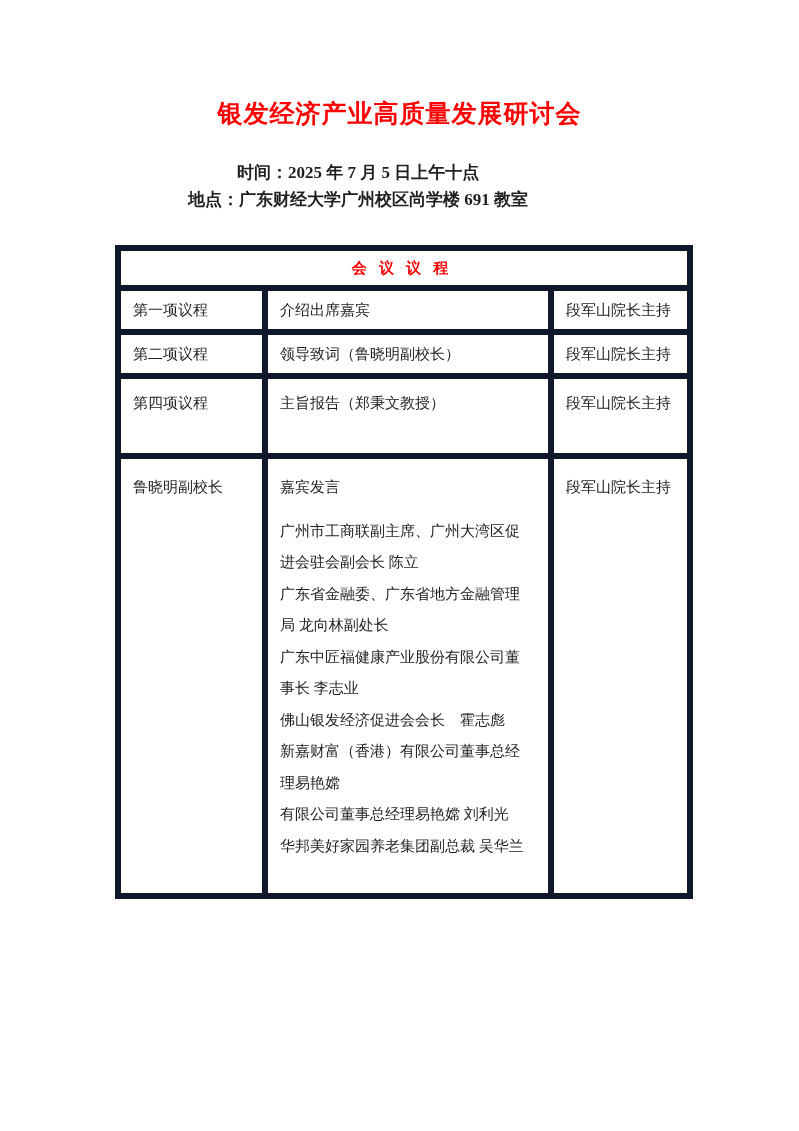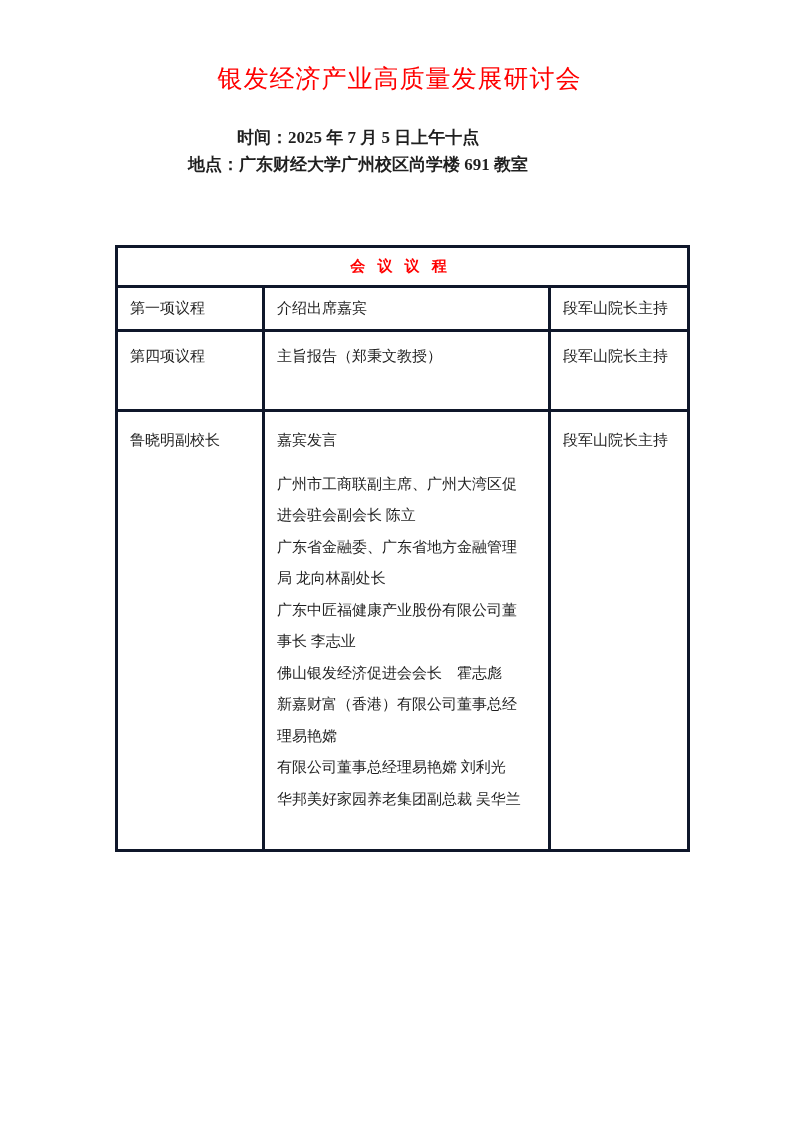--- a/index.html
+++ b/index.html
@@ -7,24 +7,24 @@
   body {
     width: 799px;
     height: 1131px;
     background: #ffffff;
     position: relative;
     overflow: hidden;
     font-family: "Liberation Serif", "DejaVu Serif", serif;
     color: #1f1f1f;
   }
   .doc-title {
-    margin: 62px 0 0 0;
+    margin: 97px 0 0 0;
     text-align: center;
     font-family: "Liberation Sans", "DejaVu Sans", sans-serif;
-    font-weight: normal;
+    font-weight: bold;
     font-size: 25px;
     line-height: 32px;
     color: #ff0000;
     letter-spacing: 1px;
   }
   .meta-block {
     margin-top: 30px;
     width: 716px;            
     text-align: center;
     font-weight: bold;
@@ -33,21 +33,21 @@
   }
   .agenda-table {
     position: absolute;
     left: 115px;
     top: 245px;
     width: 572px;
     border-collapse: collapse;
     table-layout: fixed;
   }
   .agenda-table td {
-    border: 3px solid #0f172a;
+    border: 6px solid #0f172a;
     font-size: 15px;
     padding: 0 16px 0 12px;
     overflow: hidden;
   }
   .col-item  { width: 147px; }
   .col-cont  { width: 286px; }
   .col-host  { width: 139px; }
   .header-cell {
     height: 40px;
     text-align: center;
@@ -83,20 +83,25 @@
   </colgroup>
   <tbody>
       <tr>
     <td colspan="3" class="header-cell">会 议 议 程</td>
   </tr>
   <tr class="r-std">
     <td>第一项议程</td>
     <td>介绍出席嘉宾</td>
     <td>段军山院长主持</td>
   </tr>
+  <tr class="r-std">
+    <td>第二项议程</td>
+    <td>领导致词（鲁晓明副校长）</td>
+    <td>段军山院长主持</td>
+  </tr>
   <tr class="r-tall">
     <td>第四项议程</td>
     <td>主旨报告（郑秉文教授）</td>
     <td>段军山院长主持</td>
   </tr>
   <tr class="r-big">
     <td>鲁晓明副校长</td>
     <td class="content-cell-big">
       <p class="lead-para">嘉宾发言</p>
       <p class="guest-para">广州市工商联副主席、广州大湾区促进会驻会副会长 陈立</p>

